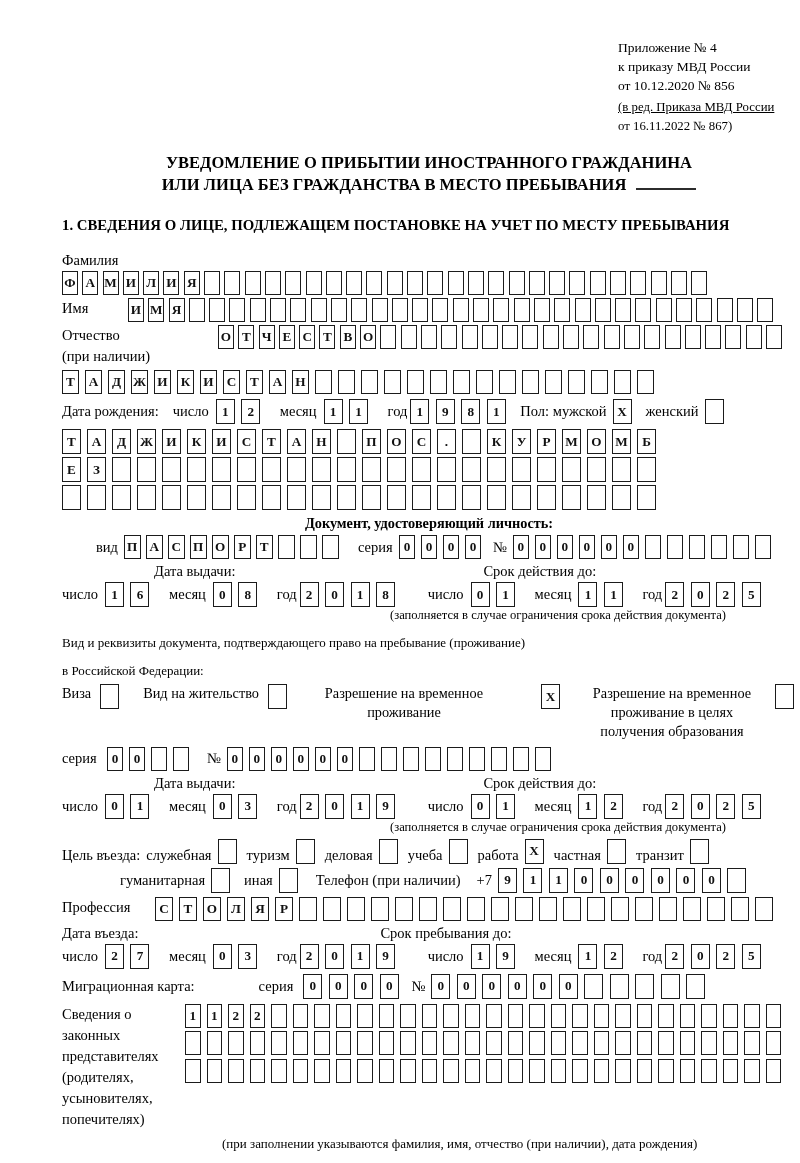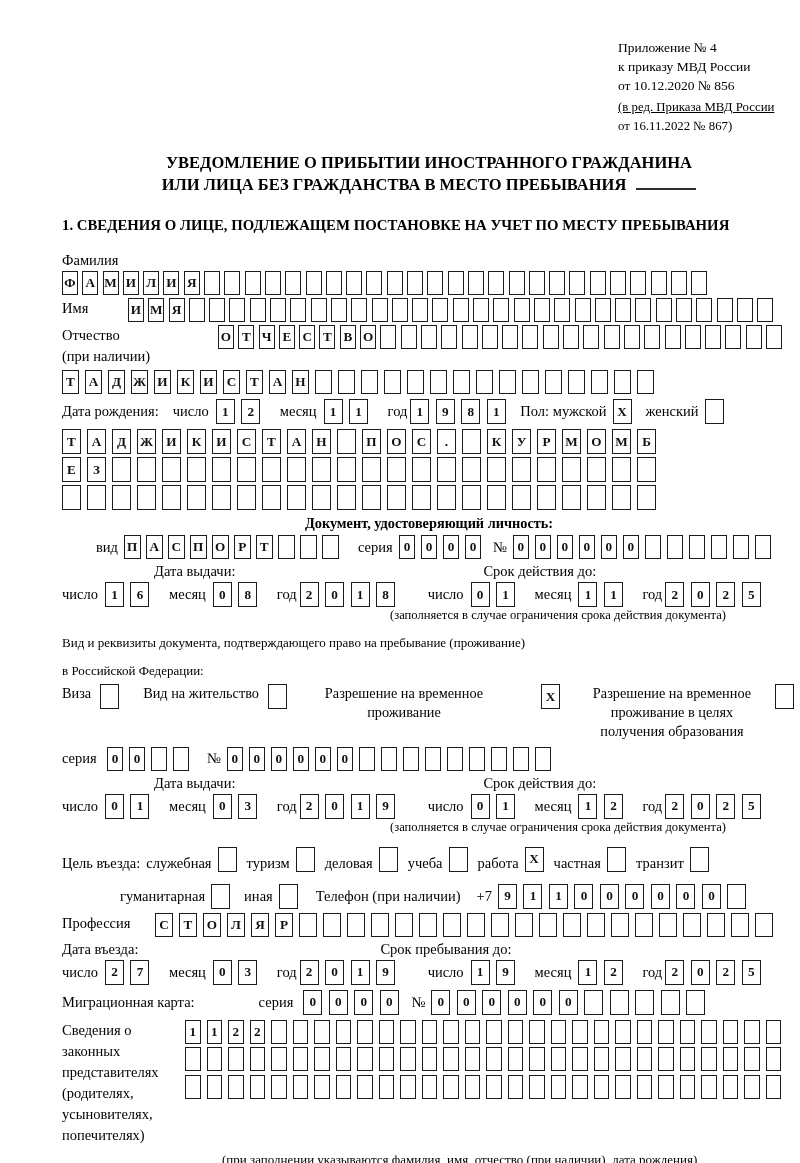--- a/index.html
+++ b/index.html
@@ -47,21 +47,21 @@
   .dheads { display:flex; font-size:14.5px; margin-top:4px; }
   .note { font-size:12.6px; margin-top:1px; margin-left:328px; }
   .txtline { font-size:13px; margin-top:12px; }
 
   .opts { margin-top:5px; }
   .opt { display:inline-flex; align-items:flex-start; }
   .olbl { font-size:14.3px; line-height:1.32; margin-right:9px; }
   .olbl.c2 { width:198px; text-align:center; }
   .olbl.c3 { width:188px; text-align:center; }
 
-  .prow { display:flex; align-items:center; margin-top:12px; }
+  .prow { display:flex; align-items:center; margin-top:4px; }
   .plbl { font-size:14.5px; margin-right:6px; }
   .pgap { margin-left:10px; }
 
   .bp-rows .boxes { margin-bottom:3px; }
   .doc-head { text-align:center; font-weight:bold; font-size:14.3px; margin-top:1px; }
   .footnote { font-size:13px; margin-top:6px; margin-left:160px; }
 </style>
 </head>
 <body>
 

